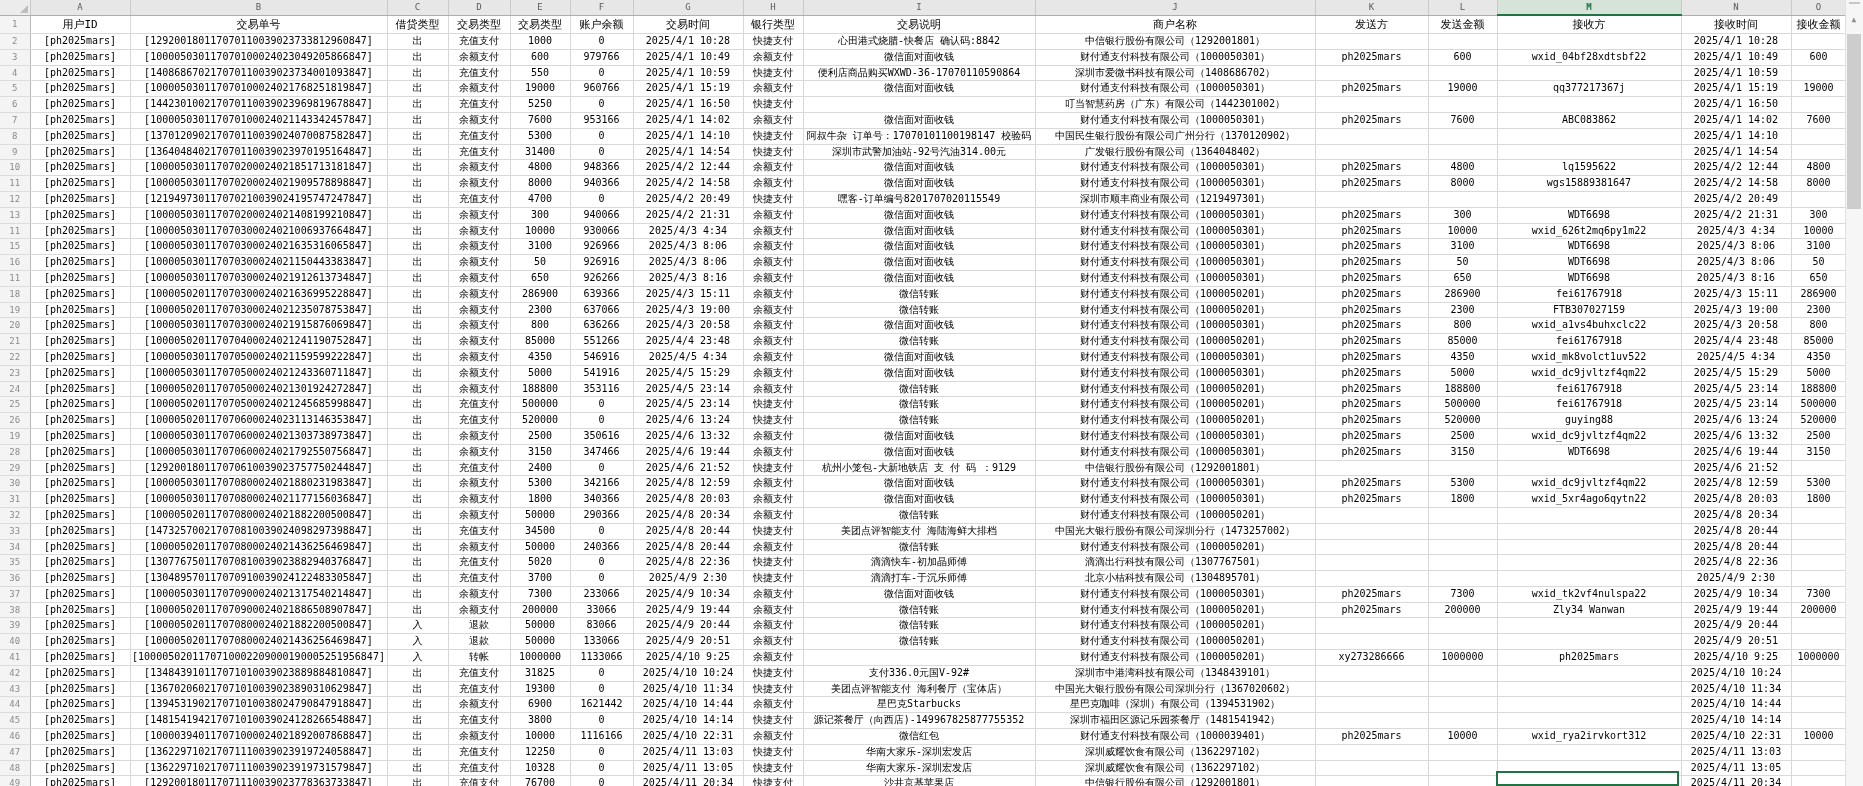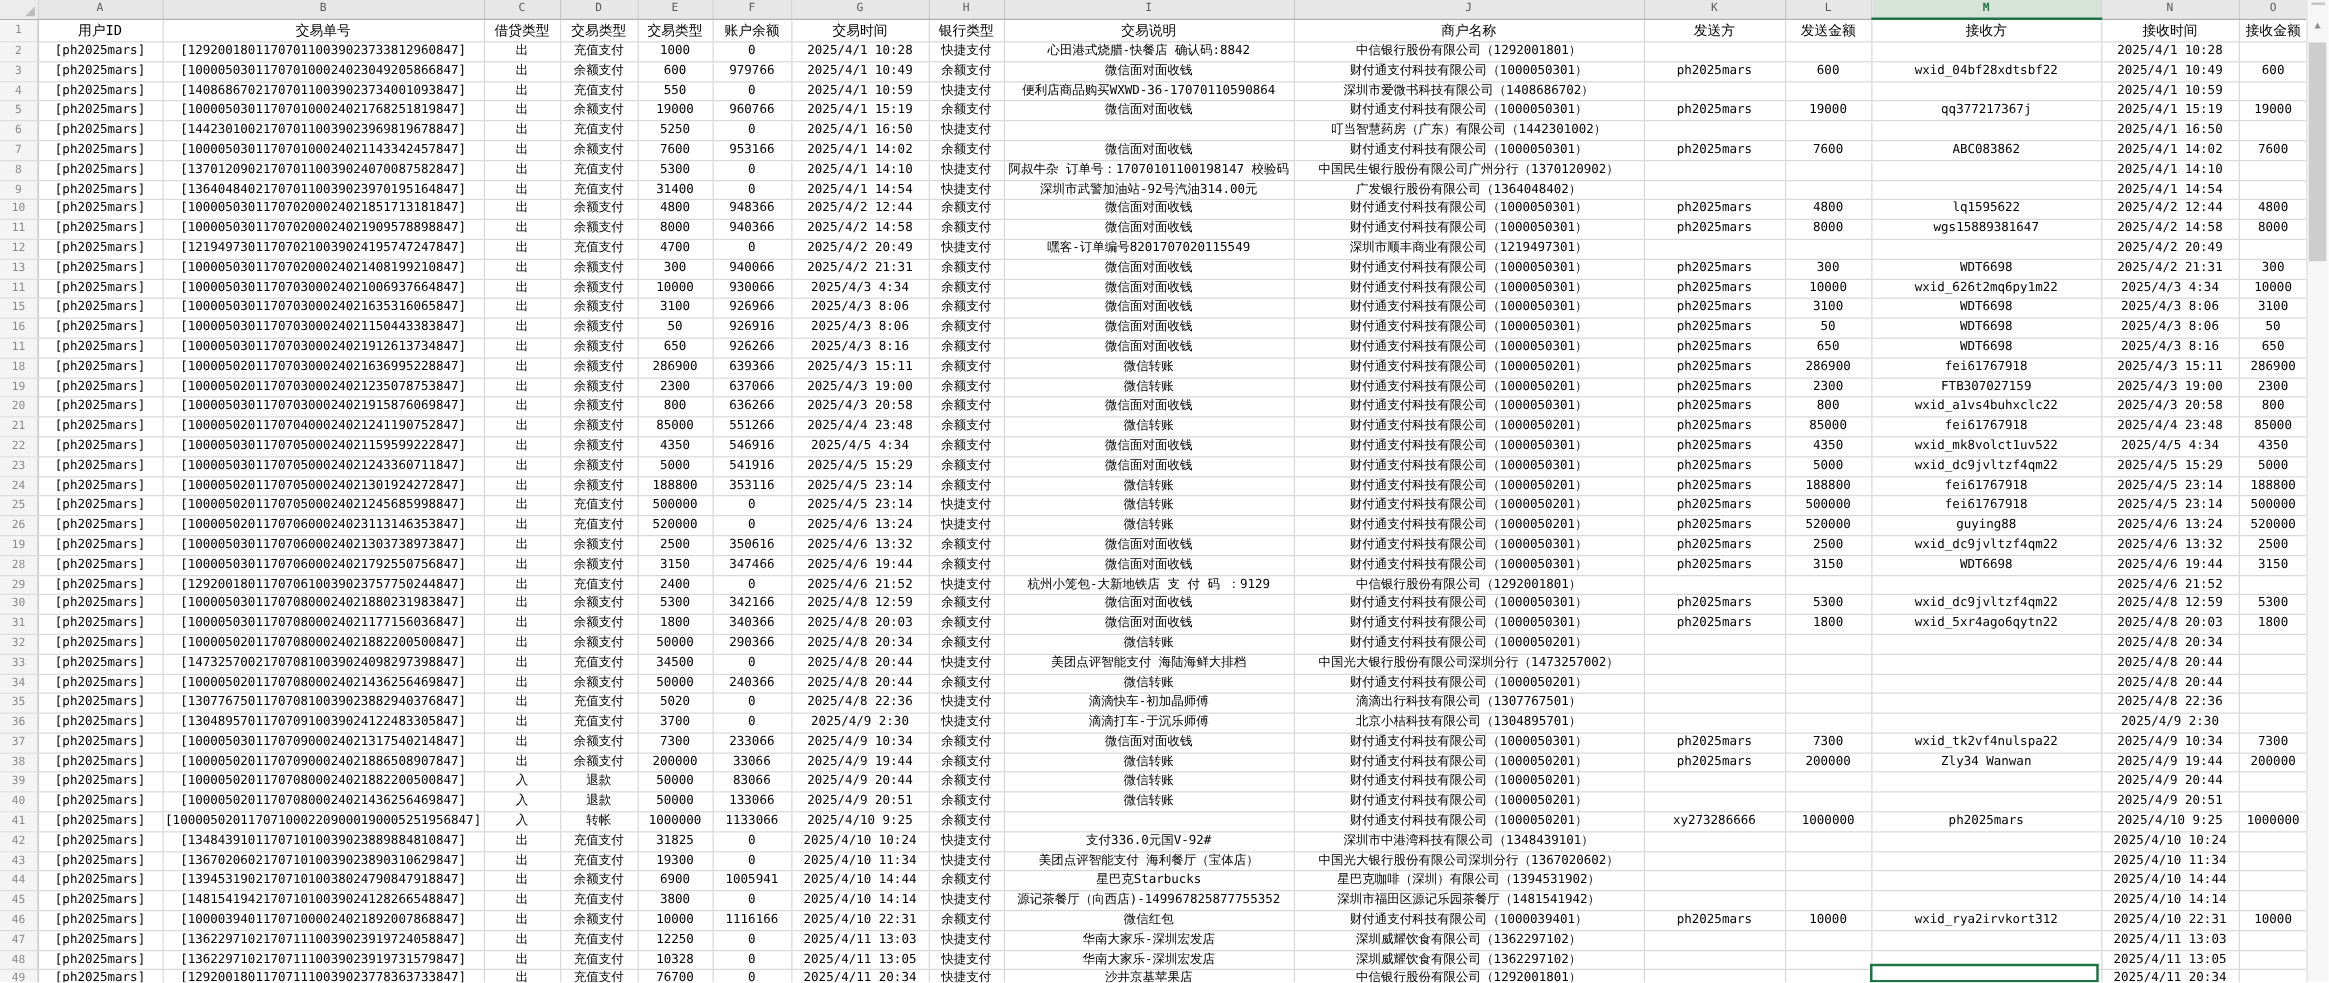--- a/index.html
+++ b/index.html
@@ -855,21 +855,21 @@
           <td class="c">2025/4/10 11:34</td>
           <td class="c"></td>
         </tr>
         <tr class="datarow">
           <td class="gutter">44</td>
           <td class="c">[ph2025mars]</td>
           <td class="c">[139453190217071010038024790847918847]</td>
           <td class="c">出</td>
           <td class="c">余额支付</td>
           <td class="c">6900</td>
-          <td class="c">1005941</td>
+          <td class="c">1621442</td>
           <td class="c">2025/4/10 14:44</td>
           <td class="c">余额支付</td>
           <td class="c">星巴克Starbucks</td>
           <td class="c">星巴克咖啡（深圳）有限公司（1394531902）</td>
           <td class="c"></td>
           <td class="c"></td>
           <td class="c"></td>
           <td class="c">2025/4/10 14:44</td>
           <td class="c"></td>
         </tr>

